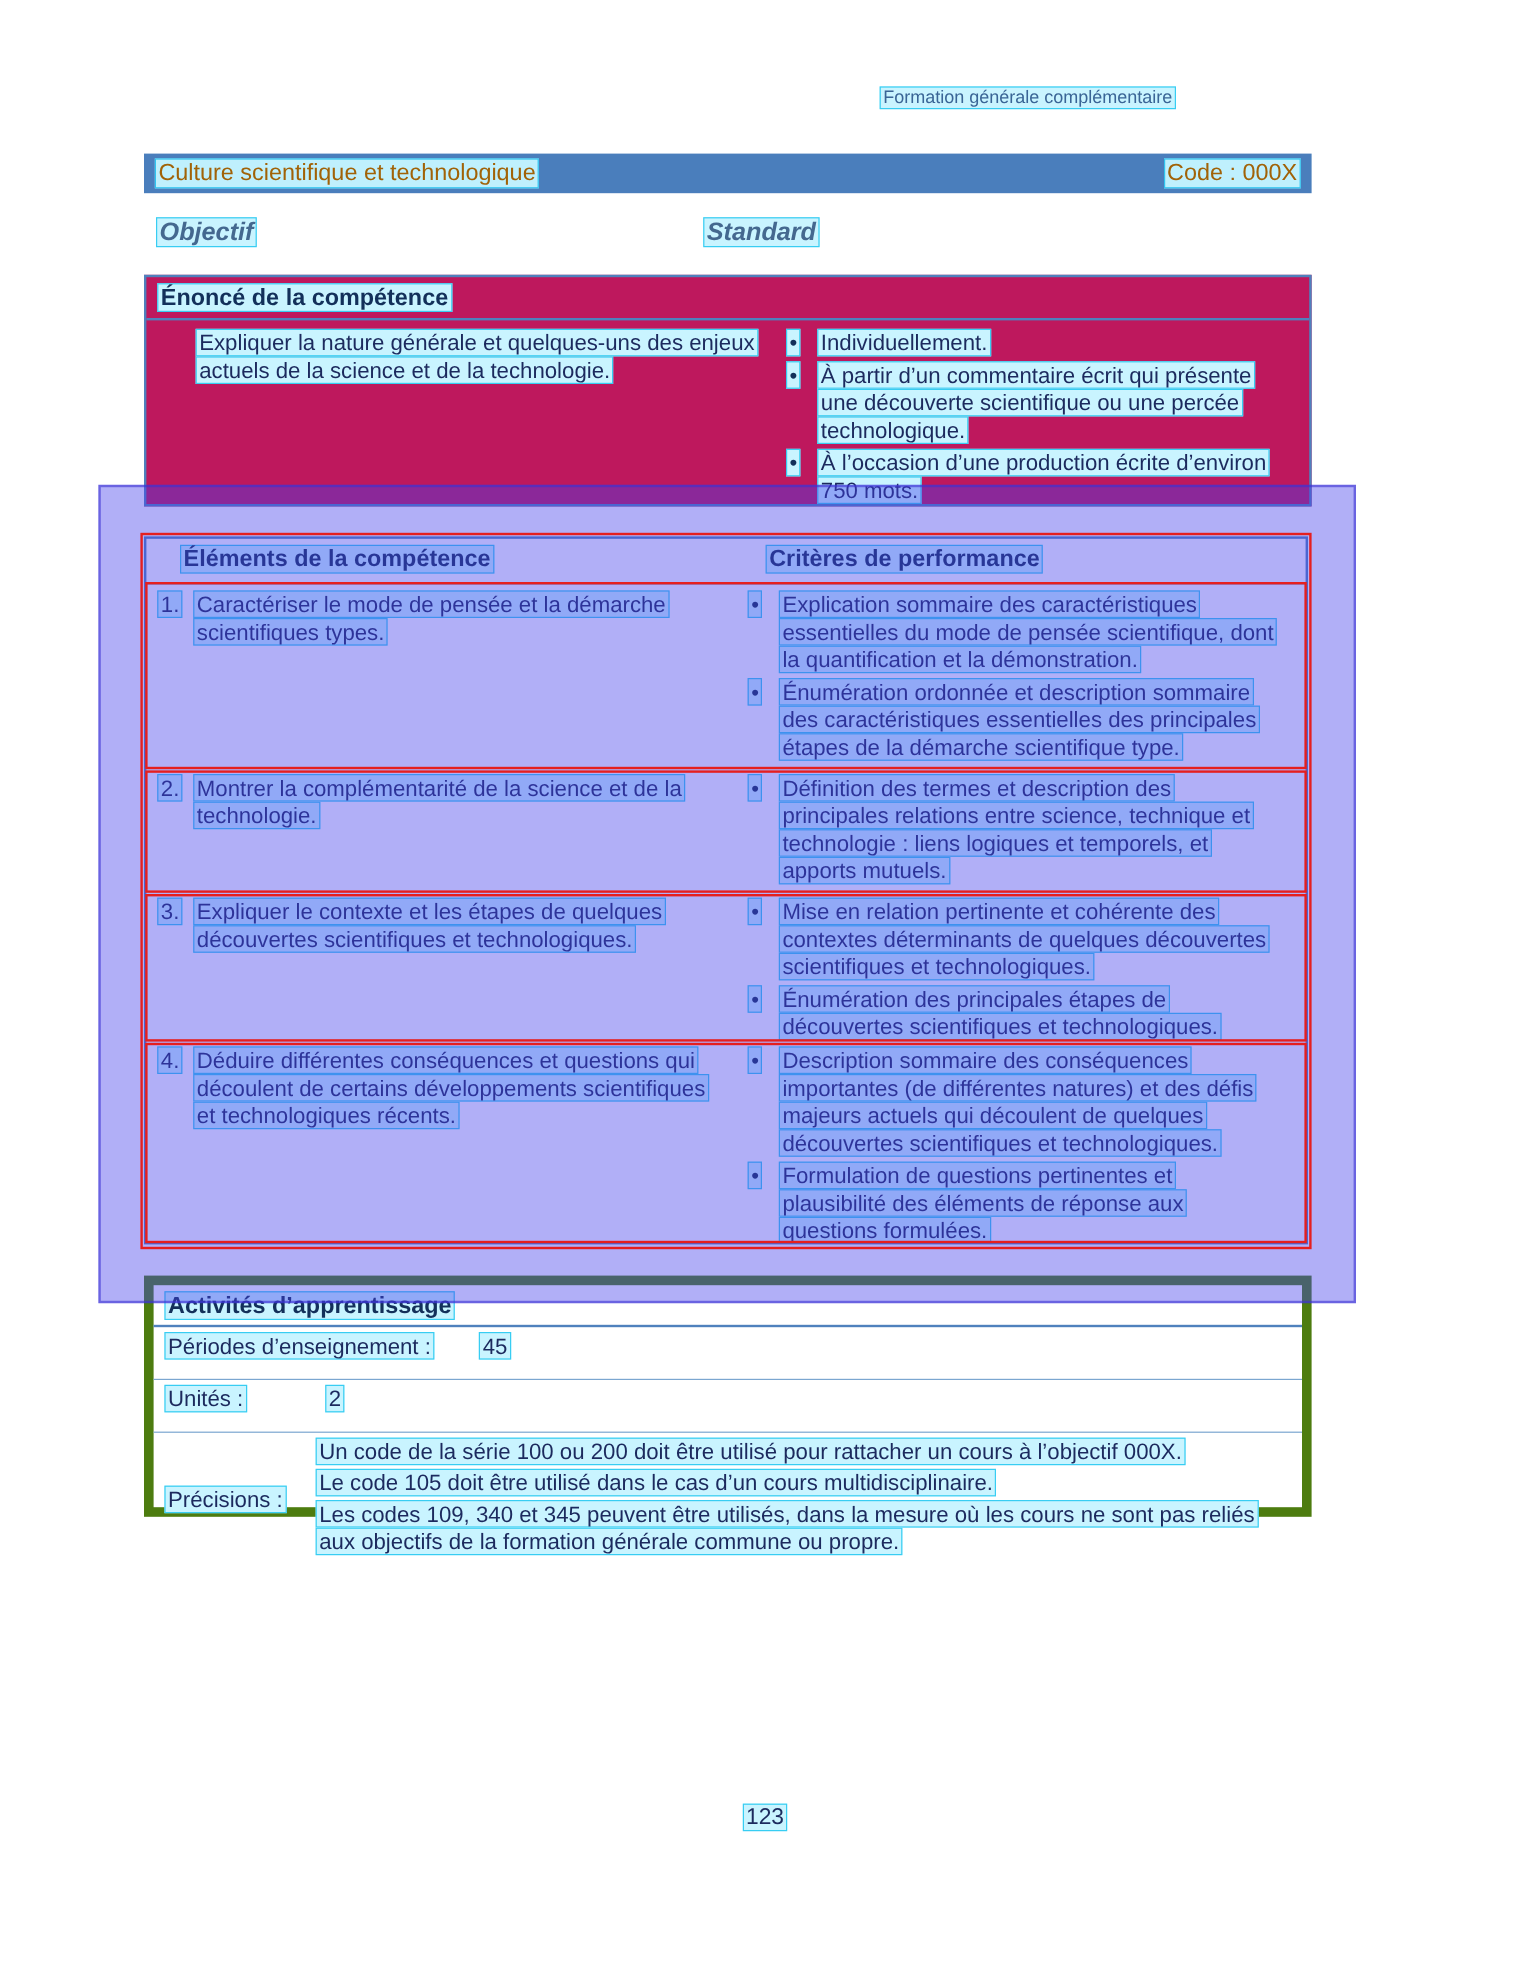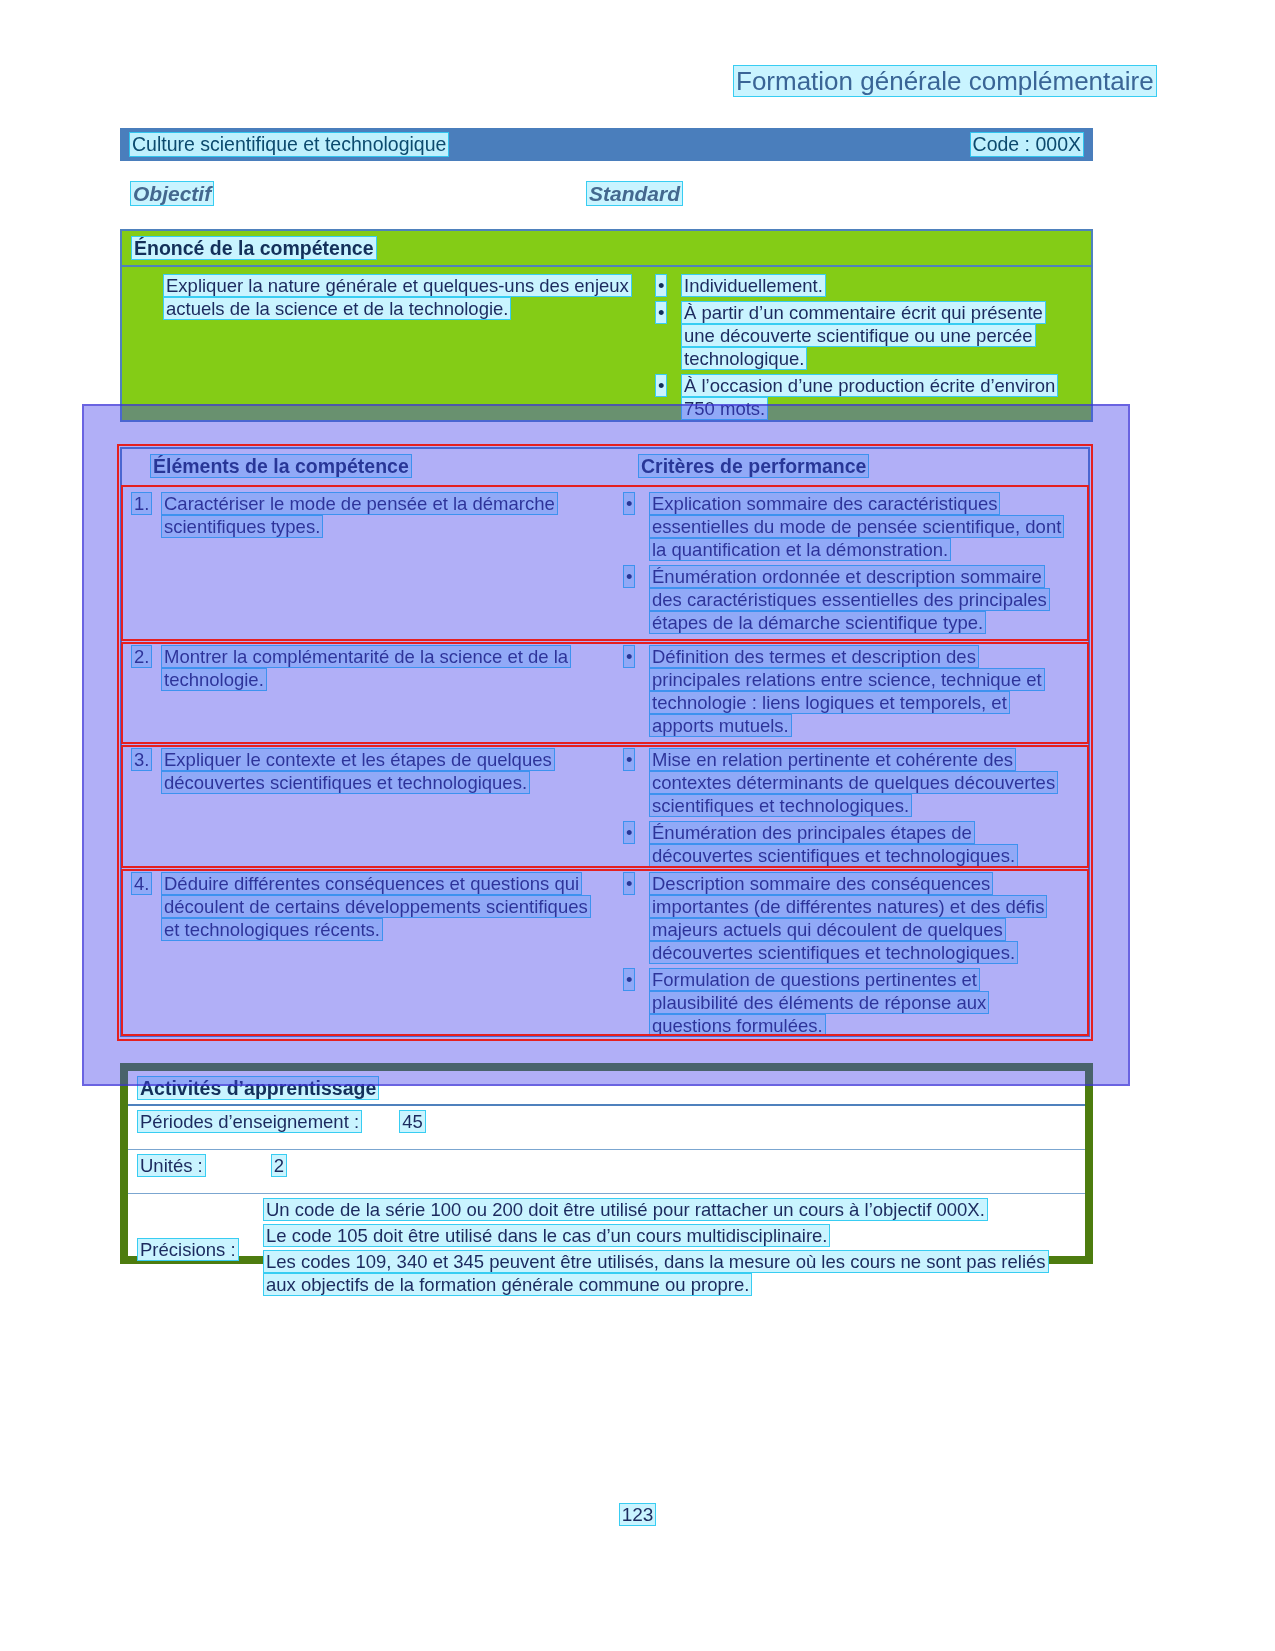--- a/index.html
+++ b/index.html
@@ -10,50 +10,50 @@
     margin:0 auto; overflow:hidden; color:#1c2a5e;
   }
   .doc-text { font-size:18.5px; line-height:23px; color:#1c2a5e; }
   .hl {
     background:#c9f4ff; border:1px solid #38cdf2; padding:0 2px;
     box-decoration-break:clone; -webkit-box-decoration-break:clone;
   }
   .bold { font-weight:bold; color:#13305a; }
 
   
-  .hdr-right { position:absolute; left:733px; top:70px; font-size:26px; color:#3a6596; }
+  .hdr-right { position:absolute; left:733px; top:70px; font-size:15px; color:#3a6596; }
 
   
   .title-bar {
     position:absolute; left:120px; top:128px; width:973px; height:33px;
     background:#4a7ebc; display:flex; align-items:center; justify-content:space-between;
     padding:0 9px; font-size:19.5px;
   }
-  .title-bar .hl { background:#bff0fd; border-color:#2fc4ef; color:#0c4a6e; }
+  .title-bar .hl { background:#bff0fd; border-color:#2fc4ef; color:#a16207; }
 
   
   .obj-std { position:absolute; top:182px; left:0; width:100%; height:28px;
     font-size:21px; font-weight:bold; font-style:italic; color:#44688f; }
   .obj { position:absolute; left:130px; }
   .std { position:absolute; left:586px; }
 
   
   .t-header {
     display:grid; grid-template-columns:488px 1fr; padding:6px 9px 5px;
     font-size:19.5px; font-weight:bold; color:#13305a;
   }
   .t-body { display:grid; grid-template-columns:488px 1fr; padding:7px 9px;margin-left:32px; }
   .cell { padding-right:14px; }
   .bullet-item { display:flex; margin-bottom:4px; }
   .bullet { width:30px; flex:none; padding-left:4px; color:#13305a; }
 
   
   .table1 {
     position:absolute; left:120px; top:229px; width:973px; height:193px;
-    border:2px solid #4f81bd; background:#84cc16;
+    border:2px solid #4f81bd; background:#be185d;
   }
   .table1 .t-header { border-bottom:2px solid #4f81bd; }
 
   
   .table2 {
     position:absolute; left:120px; top:447px; width:970px;
     border:2px solid #4f81bd; background:#fff;
   }
   .table2 .t-header { height:38px; border-bottom:1px solid #4f81bd;padding-left:28px; }
   .t2-row { display:grid; grid-template-columns:488px 1fr; padding:5px 9px 3px; overflow:hidden; }

